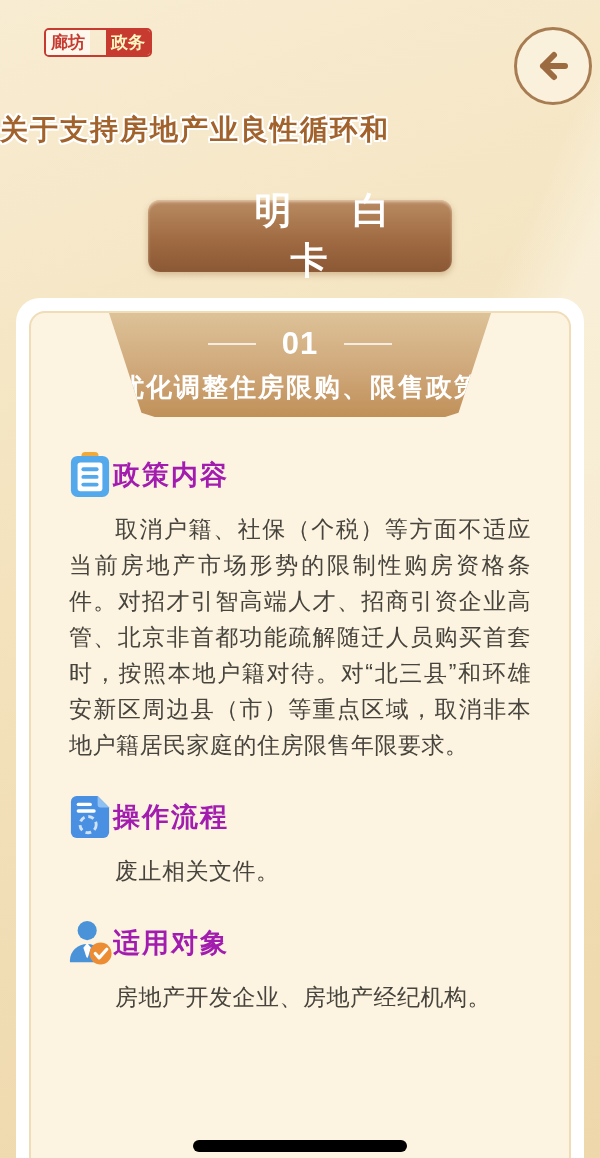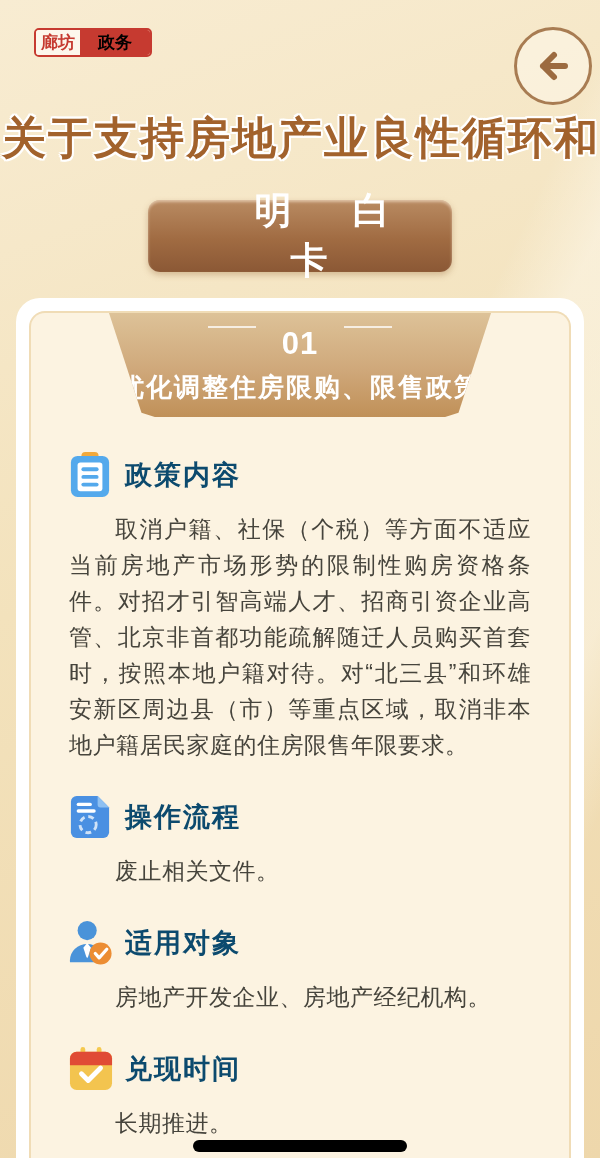--- a/index.html
+++ b/index.html
@@ -7,43 +7,43 @@
   body {
     position: relative;
     font-family: "Liberation Sans", "DejaVu Sans", sans-serif;
     background:
       linear-gradient(115deg, rgba(255,252,244,0) 55%, rgba(255,252,244,0.45) 62%, rgba(255,252,244,0.45) 78%, rgba(255,252,244,0) 86%),
       linear-gradient(160deg, #f8ecd2 0%, #f3e2bc 45%, #eed7ab 100%);
   }
 
   
   .brand-badge {
-    position: absolute; left: 34px; top: 28px;
+    position: absolute; left: 44px; top: 28px;
     display: flex; align-items: stretch;
     border: 2px solid #c63a30; border-radius: 5px; overflow: hidden;
-    font-size: 17px; font-weight: 700; line-height: 1;
+    font-size: 17px; font-weight: 700; line-height: 1; gap: 16px;
   }
   .brand-badge .seg-left { background: #fdf7ec; color: #c63a30; padding: 4px 5px; }
-  .brand-badge .seg-right { background: #c63a30; color: #000000; padding: 4px 18px; }
+  .brand-badge .seg-right { background: #c63a30; color: #fef9c3; padding: 4px 5px; }
 
   .back-button {
     position: absolute; left: 514px; top: 27px;
     width: 78px; height: 78px; border-radius: 50%;
     border: 3px solid #a87c52;
     background: rgba(253,247,235,0.55);
     display: flex; align-items: center; justify-content: center;
     cursor: pointer;
   }
   .back-button svg { display: block; }
 
   
   .page-title {
-    position: absolute; top: 112px; left: 0; width: 100%;
-    text-align: right;
-    font-size: 44px; font-weight: 800; line-height: 52px;
+    position: absolute; top: 104px; left: 0; width: 100%;
+    text-align: left;
+    font-size: 28px; font-weight: 800; line-height: 52px;
     color: #a2622c; letter-spacing: 2px;
     text-shadow:
       2px 0 0 #fff, -2px 0 0 #fff, 0 2px 0 #fff, 0 -2px 0 #fff,
       1.6px 1.6px 0 #fff, -1.6px 1.6px 0 #fff, 1.6px -1.6px 0 #fff, -1.6px -1.6px 0 #fff;
   }
 
   
   .card-button {
     position: absolute; left: 148px; top: 200px;
     width: 304px; height: 72px;
@@ -76,33 +76,33 @@
   }
 
   .card-header {
     width: 382px; height: 104px;
     margin: 0 auto;
     background: linear-gradient(180deg, #ddc298 0%, #cfa87a 55%, #c09058 100%);
     clip-path: polygon(0 0, 100% 0, 91.5% 96%, 88% 100%, 12% 100%, 8.5% 96%);
     display: flex; flex-direction: column; align-items: center; justify-content: center;
     color: #ffffff;
   }
-  .card-number-row { display: flex; gap: 26px; }
+  .card-number-row { display: flex; align-items: center; gap: 26px; }
   .card-number-row .rule {
     width: 48px; height: 2px; background: rgba(255,255,255,0.75);
   }
   .card-number { font-size: 31px; font-weight: 700; letter-spacing: 1px; }
   .card-subtitle { font-size: 26px; font-weight: 600; letter-spacing: 2px; margin-top: 8px; }
 
   
   .sections { padding: 4px 38px 0 38px; }
   .section-heading {
-    display: flex; align-items: center; gap: 12px;
+    display: flex; align-items: center; 
     margin-top: 30px;
-    font-size: 27px; font-weight: 700; color: #0c4a6e;
+    font-size: 27px; font-weight: 700; color: #a21caf;
     letter-spacing: 2px;
   }
   .section-heading .icon { width: 44px; height: 48px; flex: 0 0 auto; display: flex; align-items: center; }
   .section-body {
     margin-top: 12px;
     font-size: 23px; line-height: 36px; color: #46443c;
     text-indent: 2em; letter-spacing: 0.5px;
     text-align: justify;
   }
 
@@ -191,33 +191,18 @@
               <path d="M19 24 l-4 5 3 9 1 2 1 -2 3 -9 z" fill="#ffffff"></path>
               <circle cx="33" cy="35" r="11.5" fill="#ec8d33"></circle>
               <path d="M27.5 35 l4 4.5 8 -9" stroke="#ffffff" stroke-width="3.4" fill="none" stroke-linecap="round" stroke-linejoin="round"></path>
             </svg>
           </span>
           <span>适用对象</span>
         </div>
         <p class="section-body">房地产开发企业、房地产经纪机构。</p>
       </div>
 
-      <div class="section">
-        <div class="section-heading">
-          <span class="icon">
-            <svg width="44" height="48" viewBox="0 0 46 48">
-              <rect x="12" y="1" width="5" height="10" rx="2.5" fill="#f5c94e"></rect>
-              <rect x="29" y="1" width="5" height="10" rx="2.5" fill="#f5c94e"></rect>
-              <rect x="1" y="6" width="44" height="40" rx="7" fill="#f3c44f"></rect>
-              <path d="M1 13 a7 7 0 0 1 7 -7 h30 a7 7 0 0 1 7 7 v7 h-44 z" fill="#e04b35"></path>
-              <path d="M13 29 l7 7 13 -13" stroke="#ffffff" stroke-width="5" fill="none" stroke-linecap="round" stroke-linejoin="round"></path>
-            </svg>
-          </span>
-          <span>兑现时间</span>
-        </div>
-        <p class="section-body">长期推进。</p>
-      </div>
 
     </div>
   </div>
 </div>
 
 <div class="home-indicator"></div>
 
 </body></html>

